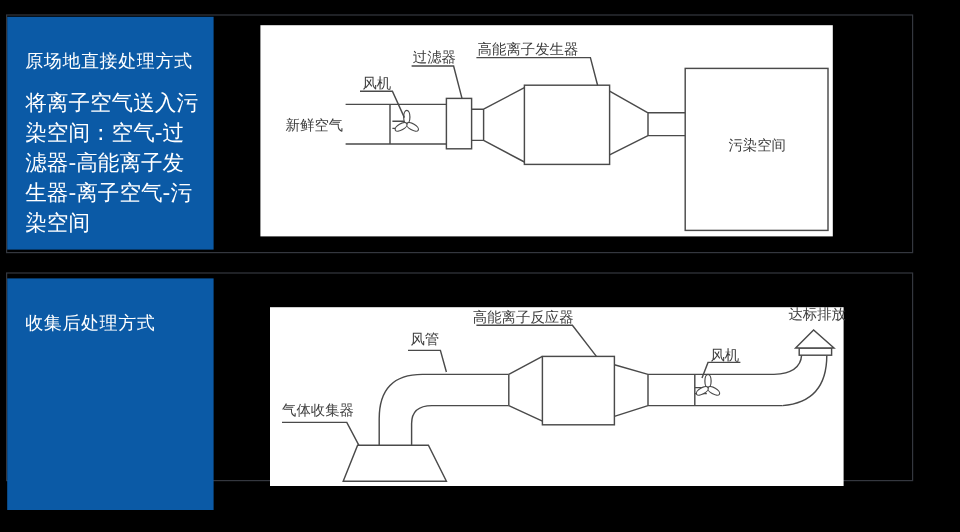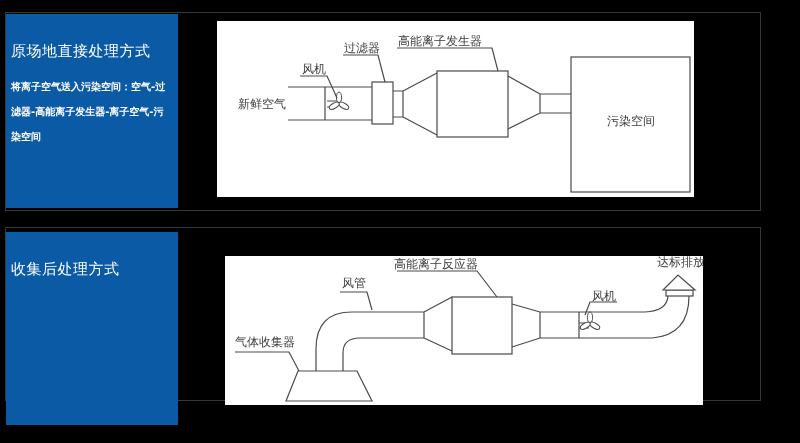--- a/index.html
+++ b/index.html
@@ -3,25 +3,25 @@
 <meta charset="utf-8">
 <style>
   html,body{margin:0;padding:0;background:#000;}
   body{width:800px;height:443px;position:relative;overflow:hidden;
        font-family:"DejaVu Sans","Liberation Sans",sans-serif;}
   .section{position:absolute;left:5px;width:756px;background:#000;
            border:1px solid #34373f;box-sizing:border-box;}
   #section-onsite{top:12px;height:199px;}
   #section-collect{top:227px;height:174px;}
   .blue-panel{position:absolute;left:0;width:172px;background:#0b5aa6;
-              color:#fff;box-sizing:border-box;padding:0 7px 0 5px;}
+              color:#fff;box-sizing:border-box;padding:0 7px 0 15px;}
   #section-onsite .blue-panel{top:1px;height:194px;}
   #section-collect .blue-panel{top:4px;height:193px;}
   .panel-title{font-size:15px;margin-top:28px;letter-spacing:0.5px;}
-  .panel-desc{font-size:10px;margin-top:13px;line-height:25px;font-weight:bold;}
+  .panel-desc{font-size:18px;margin-top:13px;line-height:25px;}
   .diagram-area{position:absolute;background:#fff;}
   #diagram-area-onsite{left:211px;top:8px;width:477px;height:176px;}
   #diagram-area-collect{left:219px;top:28px;width:478px;height:149px;}
   svg{display:block;overflow:visible;}
   .ln{stroke:#4a4a4a;stroke-width:1.2;fill:none;}
   .box{stroke:#4a4a4a;stroke-width:1.2;fill:#fff;}
   .petal{stroke:#4a4a4a;stroke-width:1;fill:#fff;}
   .dlabel{font-size:12px;fill:#3d3d3d;}
 </style>
 </head>

